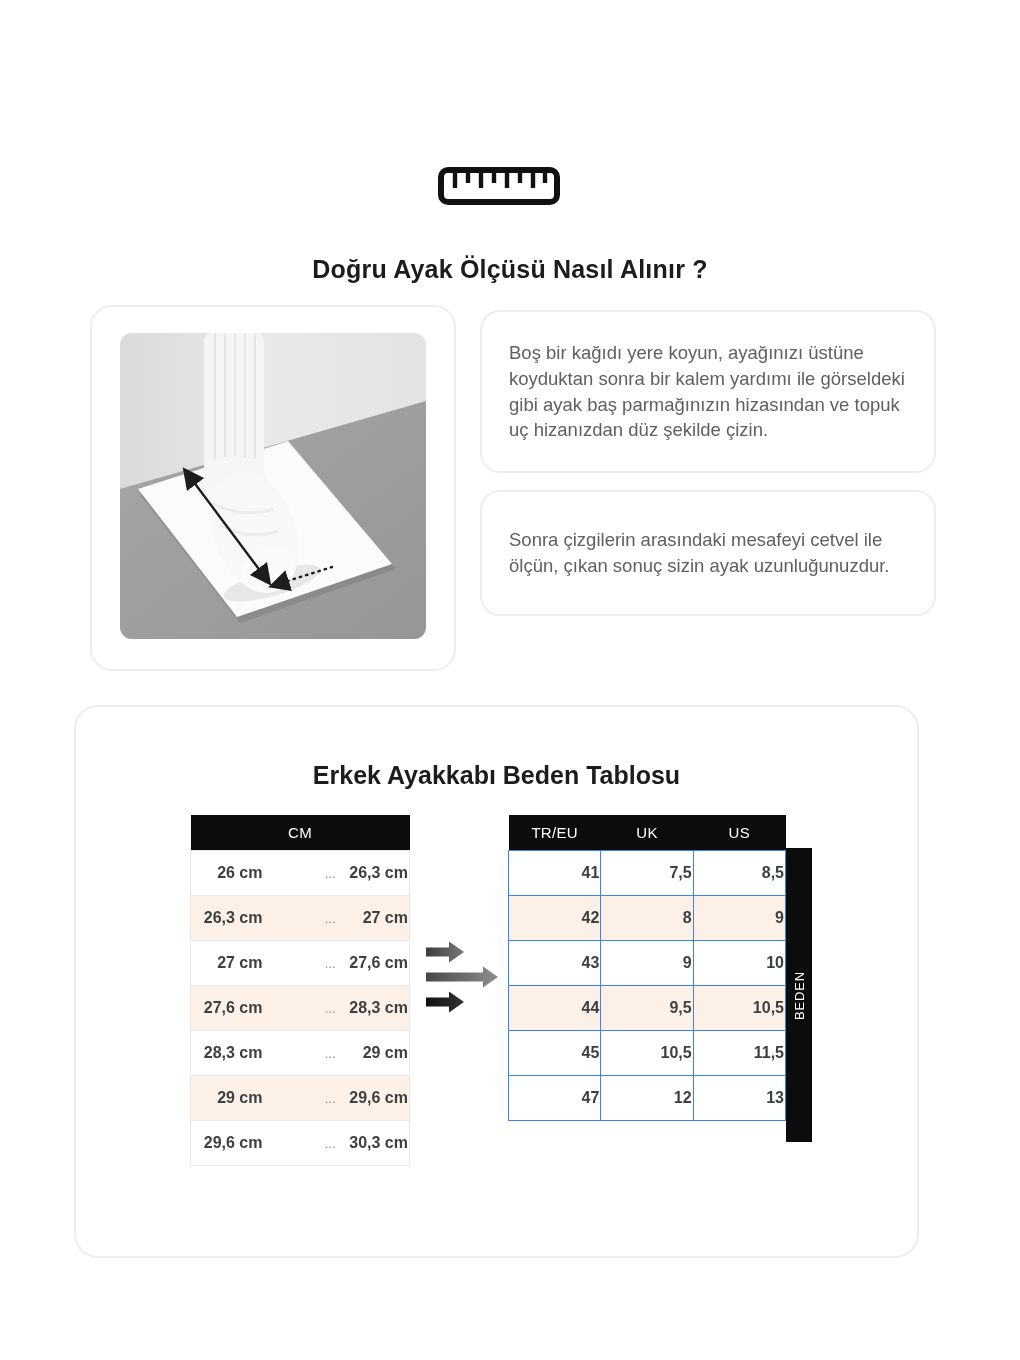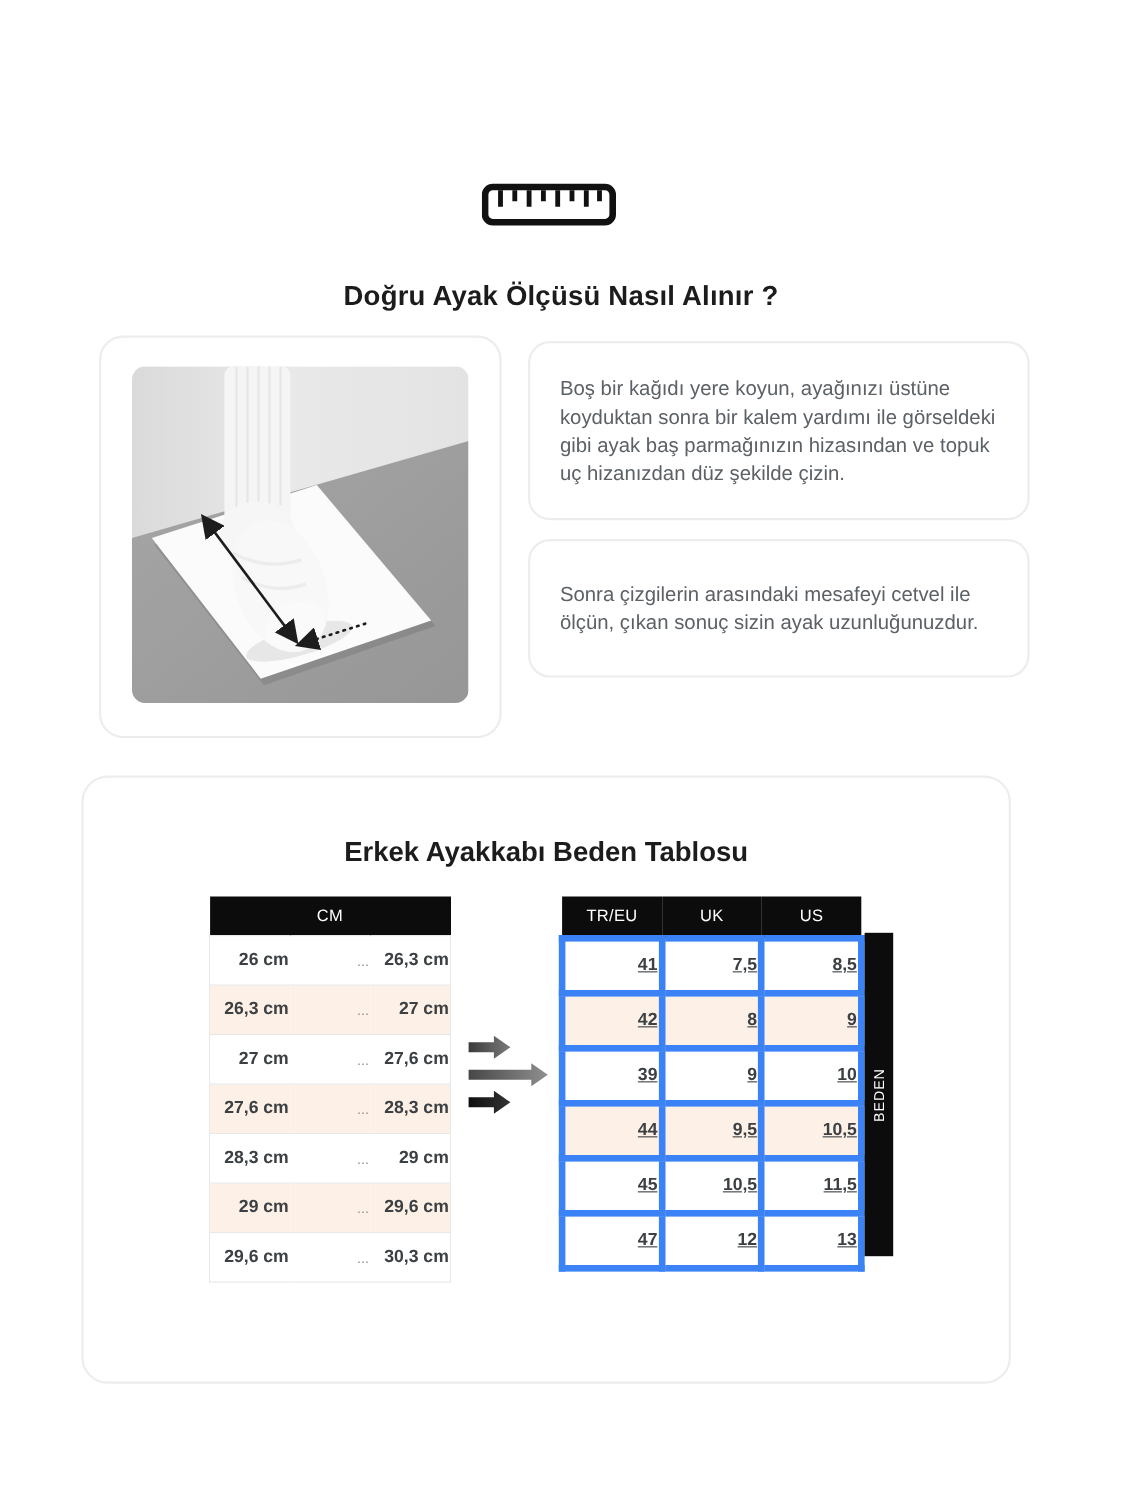--- a/index.html
+++ b/index.html
@@ -32,21 +32,21 @@
   th{background:#0c0c0c;color:#ffffff;font-size:15px;font-weight:400;height:33px;letter-spacing:.3px;}
   td{height:42px;text-align:right;font-size:16px;font-weight:600;color:#3c4043;background:#fff;}
   tr.alt td{background:#fdf1e7;}
   td.dots{font-size:13px;font-weight:400;color:#8f8f8f;}
 
   .cm-table{position:absolute;left:114px;top:108px;width:220px;}
   .cm-table tbody tr{border:1px solid #e8e8e8;}
   .cm-table td{border:none;}
 
   .size-table{position:absolute;left:432px;top:108px;width:278px;}
-  .size-table td{border:6px solid #3b82f6;text-decoration:underline;}
+  .size-table td{border:1px solid #3b82f6;}
   .size-table th{border:none;}
 
   .beden-strip{position:absolute;left:710px;top:141px;width:26px;height:294px;background:#0c0c0c;
                display:flex;align-items:center;justify-content:center;}
   .beden-strip span{transform:rotate(-90deg);white-space:nowrap;color:#fff;font-size:13px;letter-spacing:.8px;}
 
   .arrows{position:absolute;left:348px;top:233px;width:76px;height:74px;}
 </style>
 </head>
 <body>
@@ -209,21 +209,21 @@
             <td>41</td>
             <td>7,5</td>
             <td>8,5</td>
           </tr>
           <tr class="alt">
             <td>42</td>
             <td>8</td>
             <td>9</td>
           </tr>
           <tr>
-            <td>39</td>
+            <td>43</td>
             <td>9</td>
             <td>10</td>
           </tr>
           <tr class="alt">
             <td>44</td>
             <td>9,5</td>
             <td>10,5</td>
           </tr>
           <tr>
             <td>45</td>

